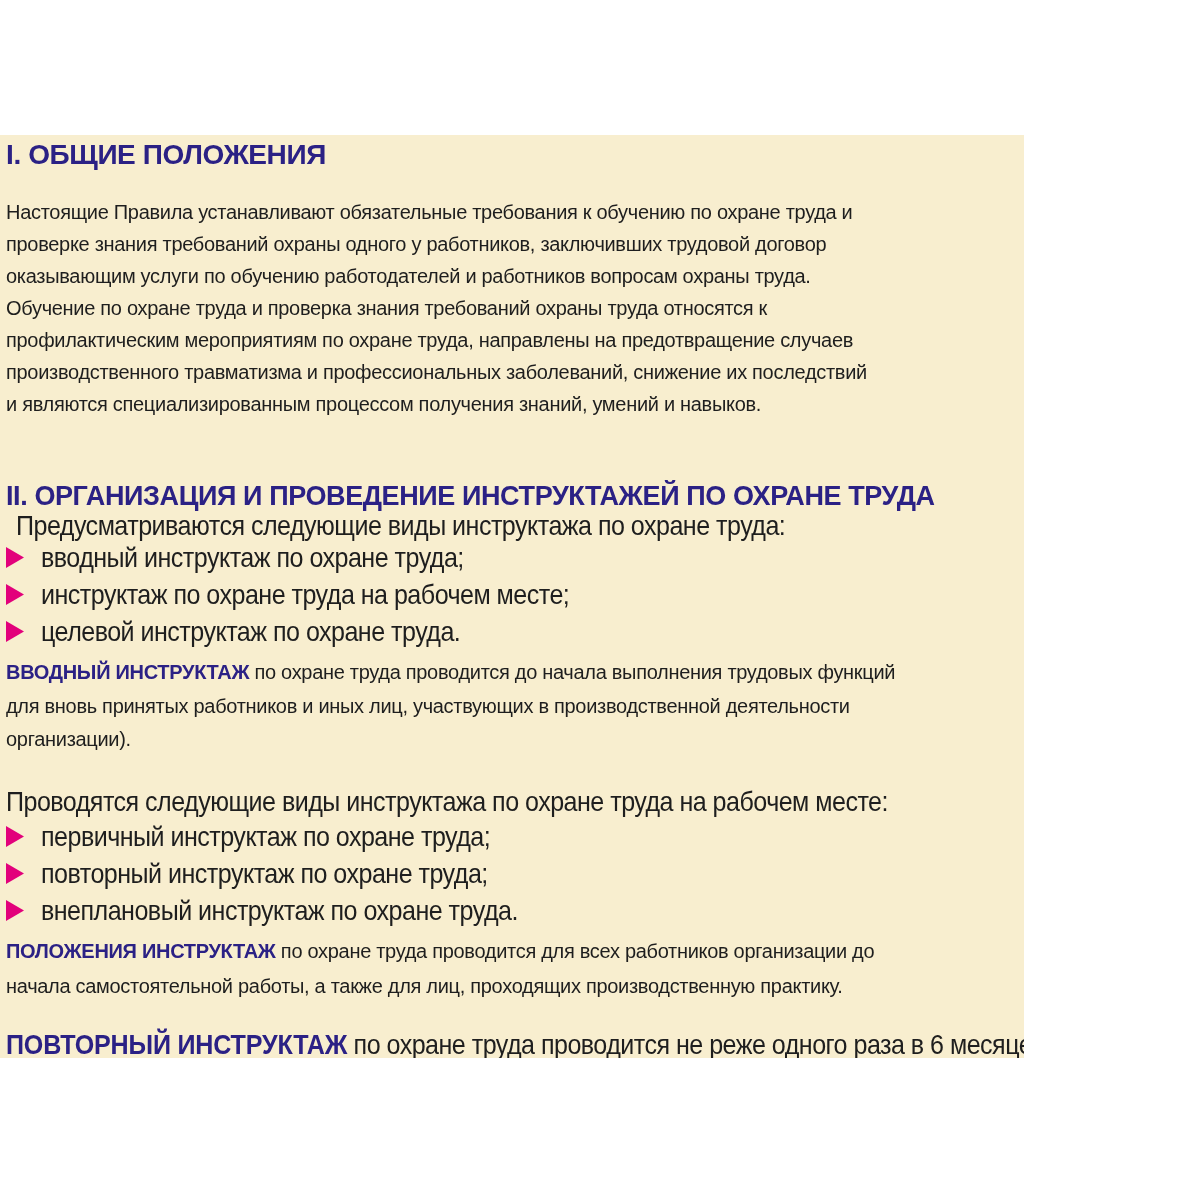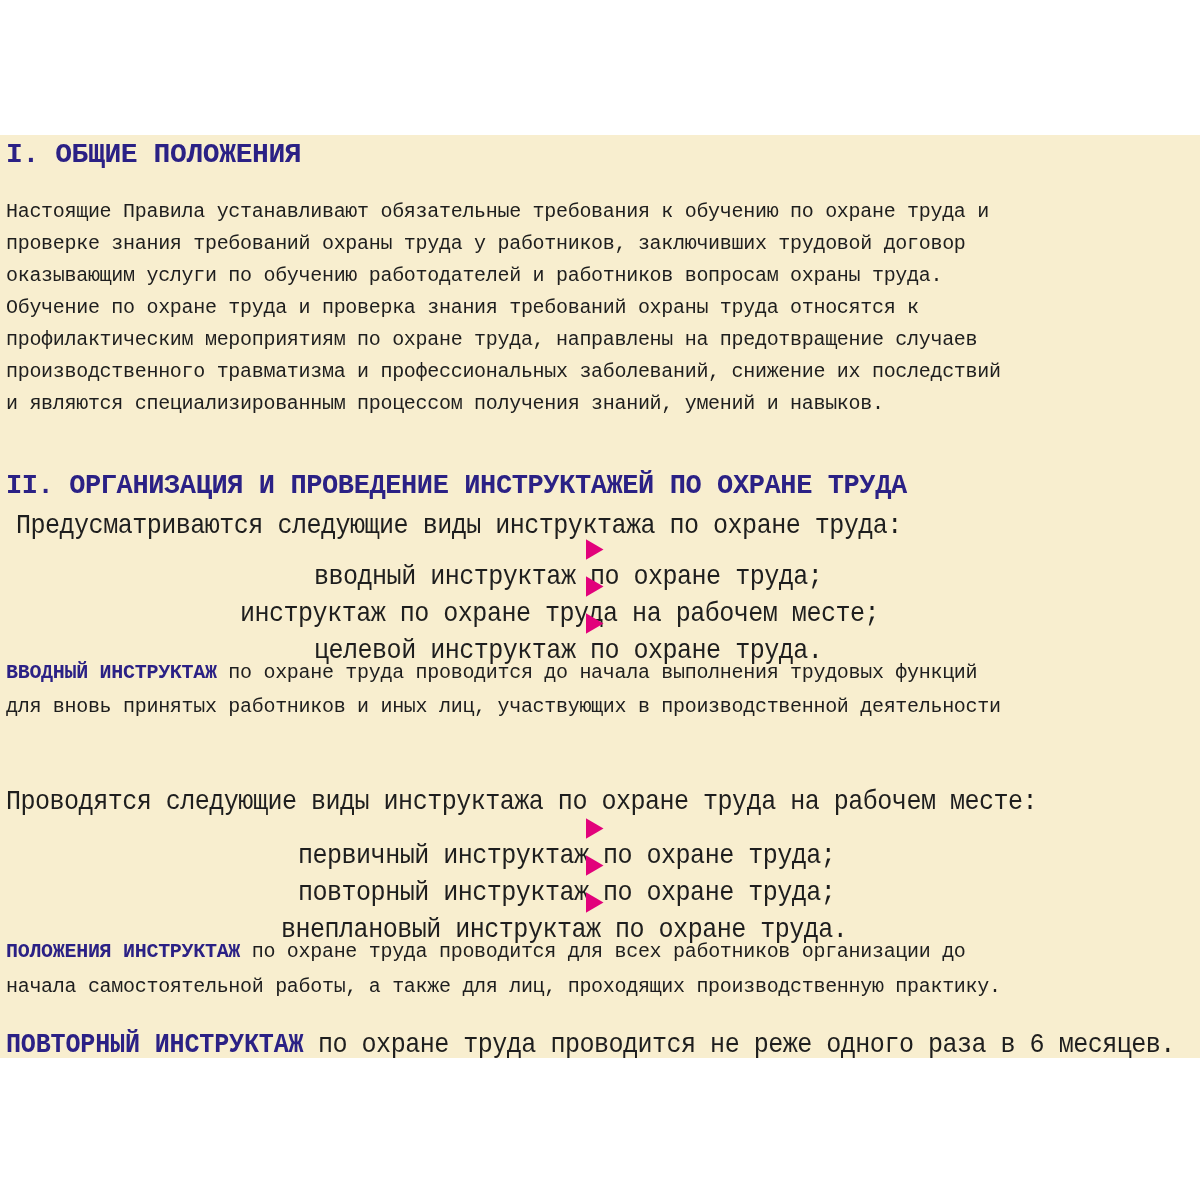--- a/index.html
+++ b/index.html
@@ -4,25 +4,24 @@
 <title>Правила обучения по охране труда</title>
 <style>
   html, body {
     margin: 0;
     padding: 0;
     background: #ffffff;
     font-family: "Liberation Sans", sans-serif;
   }
   .page {
     position: relative;
-    width: 1200px;
+    width: 1024px;
     height: 1200px;
     background: #ffffff;
     overflow: hidden;
-    font-family: Liberation Mono, monospace;
   }
   .sheet {
     position: absolute;
     top: 135px;
     left: 0;
     width: 1200px;
     height: 923px;
     background: #f8eecf;
     overflow: hidden;
   }
@@ -55,21 +54,20 @@
     letter-spacing: -0.6px;
     transform: scaleX(0.88);
     transform-origin: 0 50%;
   }
   .cond .lead { letter-spacing: -0.2px; }
 
   .bullet-row {
     display: flex;
     align-items: center;
     height: 37px;
-    flex-direction: column;
   }
   .arrow-icon {
     flex: 0 0 auto;
     width: 18px;
     height: 21px;
     margin-right: 17px;
     background: #e2017b;
     clip-path: polygon(0 0, 100% 50%, 0 100%);
   }
   .intro-indent { padding-left: 10px; }
@@ -79,29 +77,29 @@
 </head>
 <body>
 
 <div class="page">
   <div class="sheet">
 
     <div class="abs heading" style="top:4px">I. ОБЩИЕ ПОЛОЖЕНИЯ</div>
 
     <div class="abs" style="top:61px">
       <div class="body-line">Настоящие Правила устанавливают обязательные требования к обучению по охране труда и</div>
-      <div class="body-line">проверке знания требований охраны труда у работников, заключивших трудовой договор</div>
+      <div class="body-line">проверке знания требований охраны одного у работников, заключивших трудовой договор</div>
       <div class="body-line">оказывающим услуги по обучению работодателей и работников вопросам охраны труда.</div>
       <div class="body-line">Обучение по охране труда и проверка знания требований охраны труда относятся к</div>
       <div class="body-line">профилактическим мероприятиям по охране труда, направлены на предотвращение случаев</div>
       <div class="body-line">производственного травматизма и профессиональных заболеваний, снижение их последствий</div>
       <div class="body-line">и являются специализированным процессом получения знаний, умений и навыков.</div>
     </div>
 
-    <div class="abs heading" style="top:336px; font-size:27px">II. ОРГАНИЗАЦИЯ И ПРОВЕДЕНИЕ ИНСТРУКТАЖЕЙ ПО ОХРАНЕ ТРУДА</div>
+    <div class="abs heading" style="top:346px; font-size:27px">II. ОРГАНИЗАЦИЯ И ПРОВЕДЕНИЕ ИНСТРУКТАЖЕЙ ПО ОХРАНЕ ТРУДА</div>
 
     <div class="abs intro-indent" style="top:374px">
       <span class="cond">Предусматриваются следующие виды инструктажа по охране труда:</span>
     </div>
 
     <div class="abs" style="top:404px">
       <div class="bullet-row">
         <span class="arrow-icon"></span>
         <span class="cond">вводный инструктаж по охране труда;</span>
       </div>
@@ -111,20 +109,21 @@
       </div>
       <div class="bullet-row">
         <span class="arrow-icon"></span>
         <span class="cond">целевой инструктаж по охране труда.</span>
       </div>
     </div>
 
     <div class="abs" style="top:521px">
       <div class="body-line vline"><span class="lead">ВВОДНЫЙ ИНСТРУКТАЖ</span><span> по охране труда проводится до начала выполнения трудовых функций</span></div>
       <div class="body-line vline">для вновь принятых работников и иных лиц, участвующих в производственной деятельности</div>
+      <div class="body-line vline">организации).</div>
     </div>
 
     <div class="abs" style="top:650px">
       <span class="cond">Проводятся следующие виды инструктажа по охране труда на рабочем месте:</span>
     </div>
 
     <div class="abs" style="top:683px">
       <div class="bullet-row">
         <span class="arrow-icon"></span>
         <span class="cond">первичный инструктаж по охране труда;</span>

